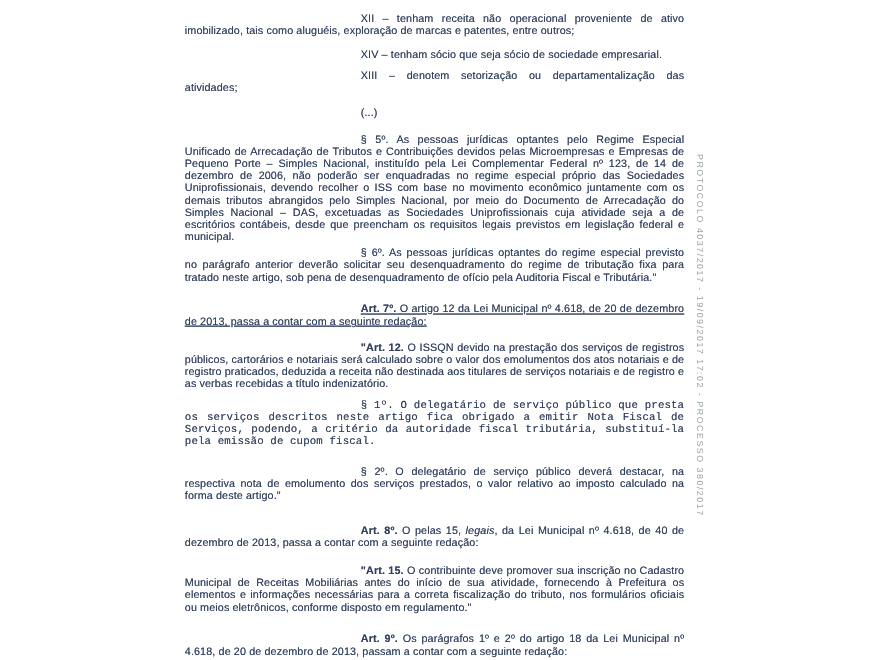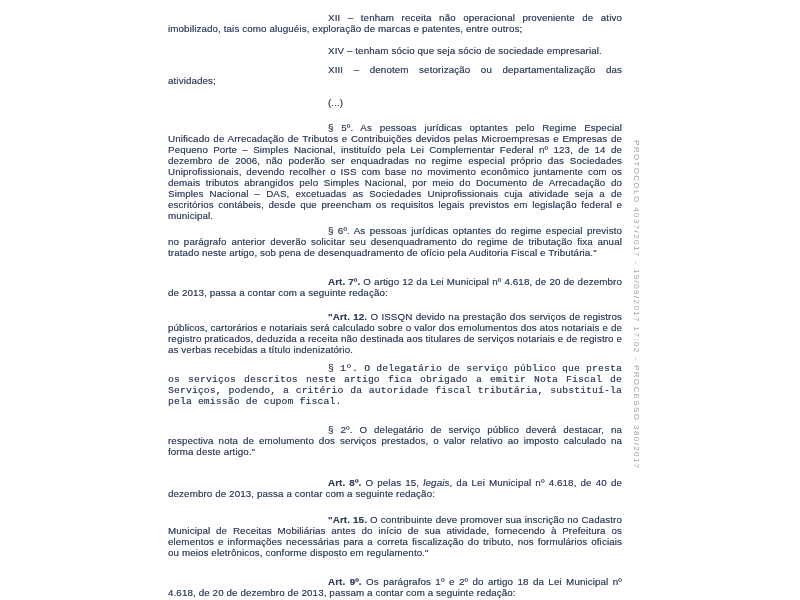--- a/index.html
+++ b/index.html
@@ -29,21 +29,21 @@
   }
   .para b { font-weight: bold; }
   .para i { font-style: italic; }
   
   .p0  { margin-bottom: 11px; }
   .p1  { margin-bottom: 11px; }
   .p2  { margin-bottom: 8px;  }
   .p3  { margin-bottom: 14px; }
   .p4  { margin-bottom: 4px;  }
   .p5  { margin-bottom: 18px; }
-  .p6  { margin-bottom: 13px; }
+  .p6  { margin-bottom: 13px; text-decoration: underline; }
   .p7  { margin-bottom: 8px;  }
   .p8  { margin-bottom: 17px; font-family: Liberation Mono, monospace; }
   .p9  { margin-bottom: 20px; }
   .p10 { margin-bottom: 15px; }
   .p11 { margin-bottom: 18px; }
   .p12 { margin-bottom: 16px;    }
   .stamp {
     position: absolute;
     left: 640px;
     top: 140px;
@@ -59,21 +59,21 @@
 </head>
 <body>
 
 <div class="page">
   <div class="doc" style="color: rgb(50, 65, 95);">
       <p class="para p0"><span>XII – tenham receita não operacional proveniente de ativo imobilizado, tais como aluguéis, exploração de marcas e patentes, entre outros;</span></p>
       <p class="para p2"><span>XIV – tenham sócio que seja sócio de sociedade empresarial.</span></p>
       <p class="para p1"><span>XIII – denotem setorização ou departamentalização das atividades;</span></p>
       <p class="para p3"><span>(...)</span></p>
       <p class="para p4"><span>§ 5º. As pessoas jurídicas optantes pelo Regime Especial Unificado de Arrecadação de Tributos e Contribuições devidos pelas Microempresas e Empresas de Pequeno Porte – Simples Nacional, instituído pela Lei Complementar Federal nº 123, de 14 de dezembro de 2006, não poderão ser enquadradas no regime especial próprio das Sociedades Uniprofissionais, devendo recolher o ISS com base no movimento econômico juntamente com os demais tributos abrangidos pelo Simples Nacional, por meio do Documento de Arrecadação do Simples Nacional – DAS, excetuadas as Sociedades Uniprofissionais cuja atividade seja a de escritórios contábeis, desde que preencham os requisitos legais previstos em legislação federal e municipal.</span></p>
-      <p class="para p5"><span>§ 6º. As pessoas jurídicas optantes do regime especial previsto no parágrafo anterior deverão solicitar seu desenquadramento do regime de tributação fixa anual tratado neste artigo, sob pena de desenquadramento de ofício pela Auditoria Fiscal e Tributária."</span></p>
+      <p class="para p5"><span>§ 6º. As pessoas jurídicas optantes do regime especial previsto no parágrafo anterior deverão solicitar seu desenquadramento do regime de tributação fixa para tratado neste artigo, sob pena de desenquadramento de ofício pela Auditoria Fiscal e Tributária."</span></p>
       <p class="para p6"><b>Art. 7º.</b><span> O artigo 12 da Lei Municipal nº 4.618, de 20 de dezembro de 2013, passa a contar com a seguinte redação:</span></p>
       <p class="para p7"><b>"Art. 12.</b><span> O ISSQN devido na prestação dos serviços de registros públicos, cartorários e notariais será calculado sobre o valor dos emolumentos dos atos notariais e de registro praticados, deduzida a receita não destinada aos titulares de serviços notariais e de registro e as verbas recebidas a título indenizatório.</span></p>
       <p class="para p8"><span>§ 1º. O delegatário de serviço público que presta os serviços descritos neste artigo fica obrigado a emitir Nota Fiscal de Serviços, podendo, a critério da autoridade fiscal tributária, substituí-la pela emissão de cupom fiscal.</span></p>
       <p class="para p9"><span>§ 2º. O delegatário de serviço público deverá destacar, na respectiva nota de emolumento dos serviços prestados, o valor relativo ao imposto calculado na forma deste artigo."</span></p>
       <p class="para p10"><b>Art. 8º.</b><span> O pelas 15, </span><i>legais</i><span>, da Lei Municipal nº 4.618, de 40 de dezembro de 2013, passa a contar com a seguinte redação:</span></p>
       <p class="para p11"><b>"Art. 15.</b><span> O contribuinte deve promover sua inscrição no Cadastro Municipal de Receitas Mobiliárias antes do início de sua atividade, fornecendo à Prefeitura os elementos e informações necessárias para a correta fiscalização do tributo, nos formulários oficiais ou meios eletrônicos, conforme disposto em regulamento."</span></p>
       <p class="para p12"><b>Art. 9º.</b><span> Os parágrafos 1º e 2º do artigo 18 da Lei Municipal nº 4.618, de 20 de dezembro de 2013, passam a contar com a seguinte redação:</span></p>
     </div>
   <div class="stamp" style="color: rgb(154, 164, 159);">PROTOCOLO 4037/2017 - 19/09/2017 17:02 - PROCESSO 380/2017</div>
 </div>

